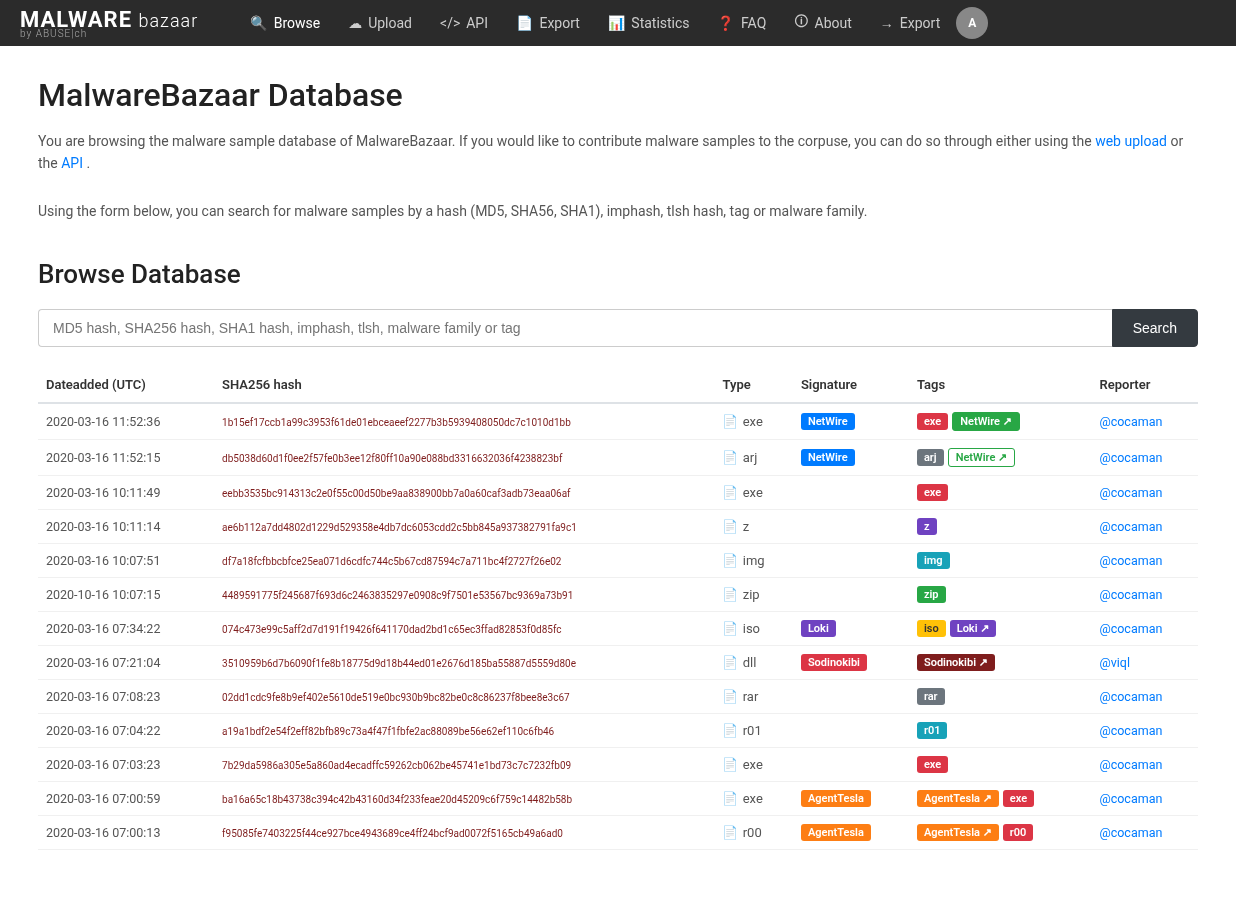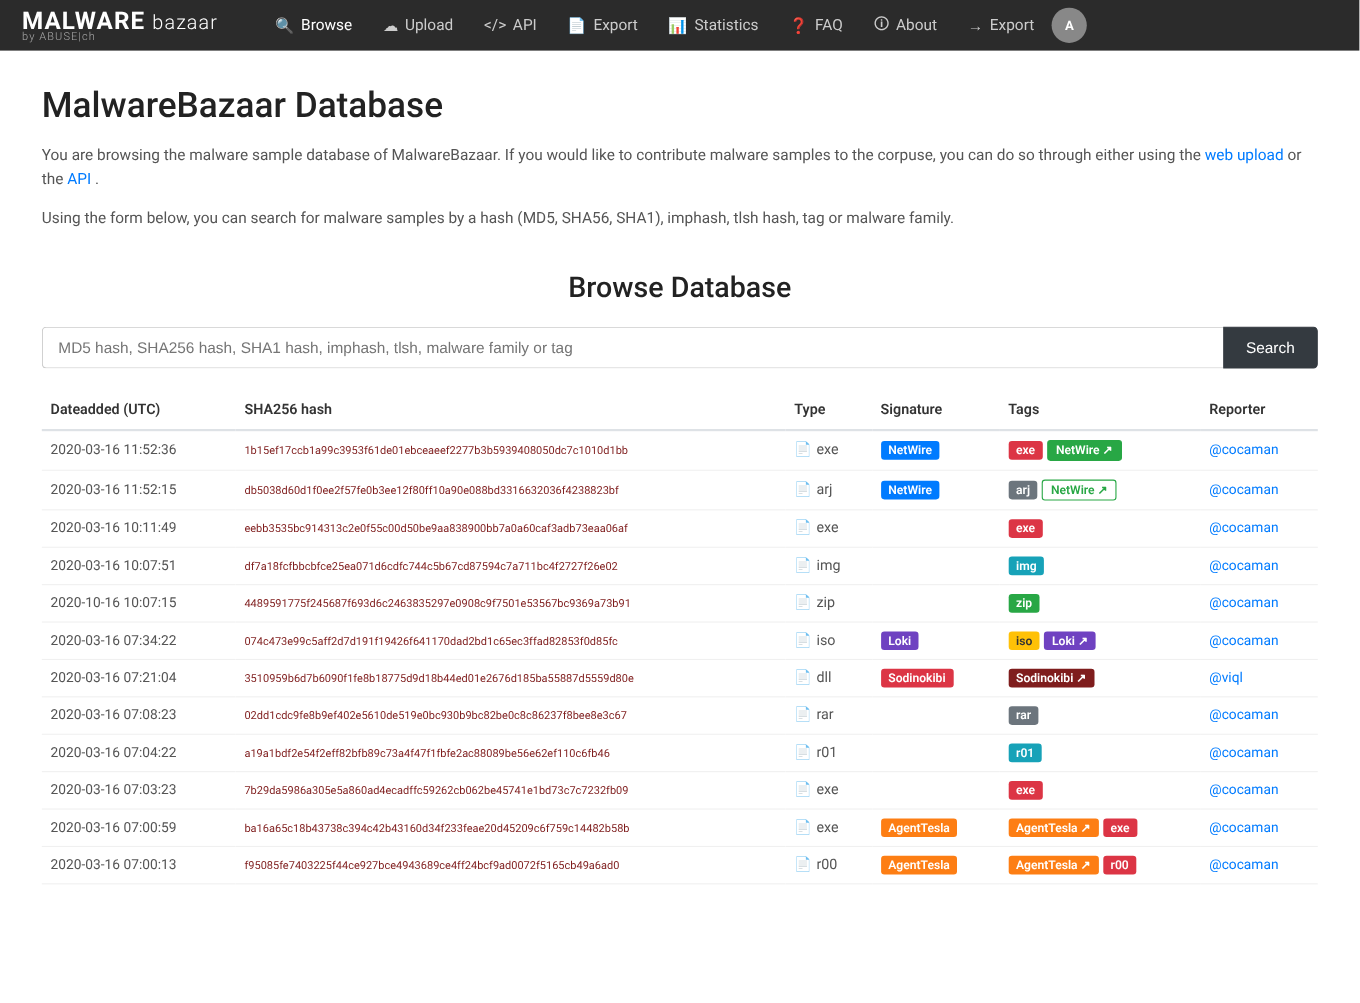--- a/index.html
+++ b/index.html
@@ -47,23 +47,23 @@
       background: #888;
       display: flex; align-items: center; justify-content: center;
       color: #fff; font-size: 12px; font-weight: bold;
     }
 
     
     .container { max-width: 1200px; margin: 0 auto; padding: 30px 20px; }
     h1 { font-size: 32px; font-weight: 500; margin-bottom: 16px; color: #222; }
     .intro-text { font-size: 14px; line-height: 1.6; color: #555; margin-bottom: 8px; }
     .intro-text a { color: #007bff; text-decoration: none; }
-    .intro-note { font-size: 14px; color: #555; margin-top: 16px; }
-
-    h2 { font-size: 26px; font-weight: 500; margin: 40px 0 20px; color: #222; text-align: center; }
+    .intro-note { font-size: 14px; color: #555; margin-top: 28px; }
+
+    h2 { font-size: 26px; font-weight: 500; margin: 40px 0 20px; color: #222; }
 
     
     .search-row {
       display: flex;
       gap: 0;
       margin-bottom: 20px;
     }
     .search-input {
       flex: 1;
       padding: 10px 14px;
@@ -273,20 +273,37 @@
           </td>
           <td></td>
           <td>
             <div class="tags-cell">
               <span class="tag-badge tag-exe">exe</span>
             </div>
           </td>
           <td><a href="#" class="reporter-link">@cocaman</a></td>
         </tr>
         <tr>
+          <td class="date-cell">2020-03-16 10:11:14</td>
+          <td><a href="#" class="hash-link">ae6b112a7dd4802d1229d529358e4db7dc6053cdd2c5bb845a937382791fa9c1</a></td>
+          <td>
+            <span style="display:flex;align-items:center;gap:4px;color:#555;">
+              <span style="font-size:13px;">📄</span>
+              <span>z</span>
+            </span>
+          </td>
+          <td></td>
+          <td>
+            <div class="tags-cell">
+              <span class="tag-badge tag-z">z</span>
+            </div>
+          </td>
+          <td><a href="#" class="reporter-link">@cocaman</a></td>
+        </tr>
+        <tr>
           <td class="date-cell">2020-03-16 10:07:51</td>
           <td><a href="#" class="hash-link">df7a18fcfbbcbfce25ea071d6cdfc744c5b67cd87594c7a711bc4f2727f26e02</a></td>
           <td>
             <span style="display:flex;align-items:center;gap:4px;color:#555;">
               <span style="font-size:13px;">📄</span>
               <span>img</span>
             </span>
           </td>
           <td></td>
           <td>

